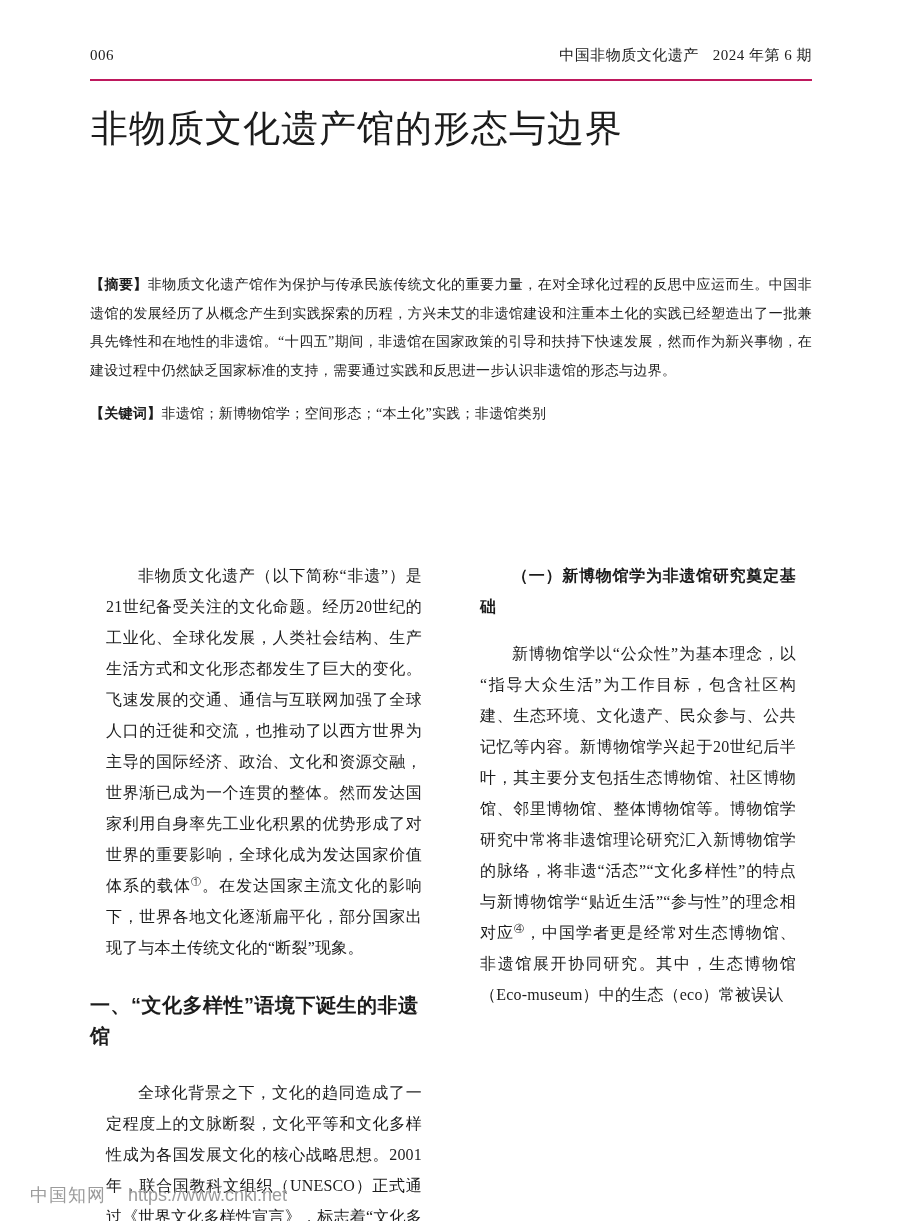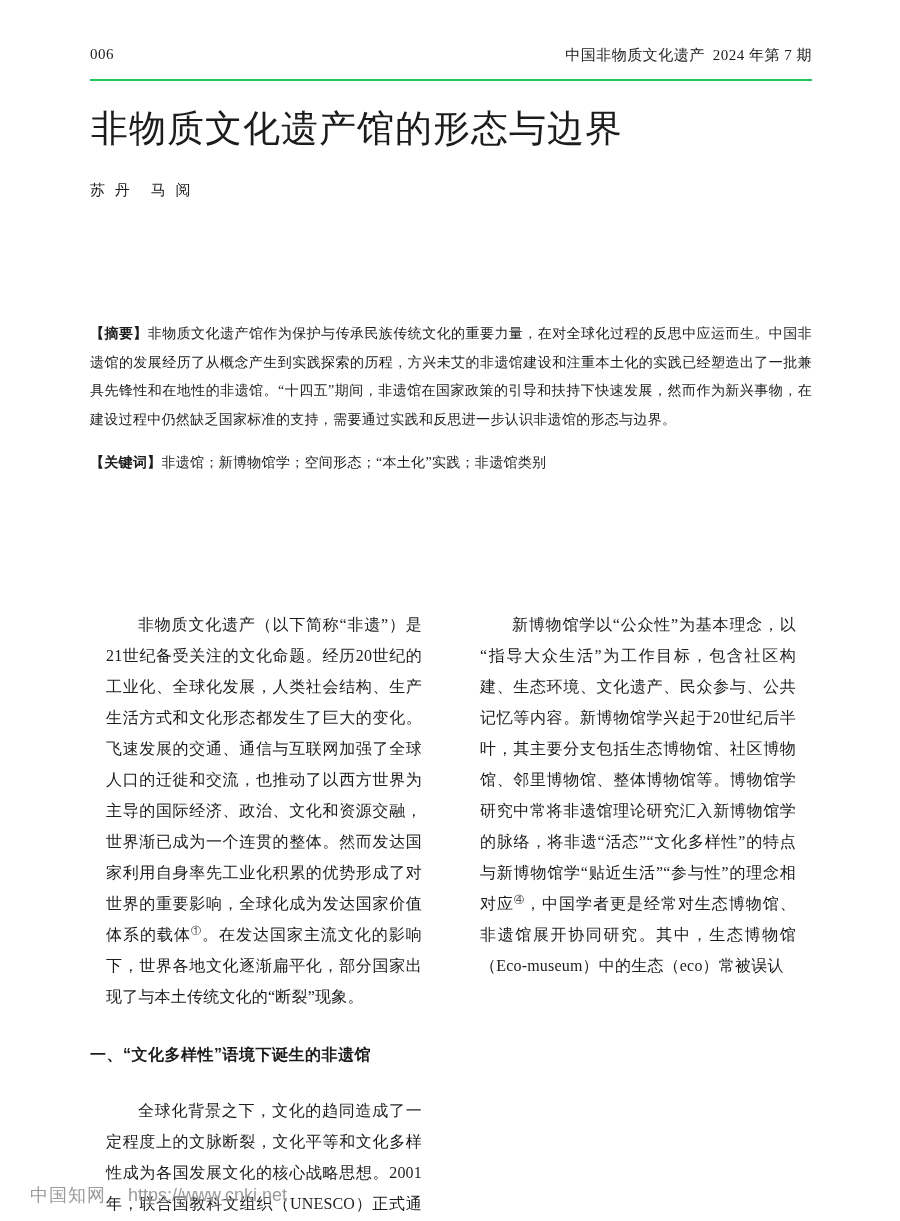--- a/index.html
+++ b/index.html
@@ -12,27 +12,27 @@
     overflow: hidden;
     box-sizing: border-box;
     padding: 46px 88px 0 90px;
     color: #1c1c1c;
     font-family: "Liberation Serif", "DejaVu Serif", serif;
   }
   
   .running-head {
     display: flex;
     justify-content: space-between;
-    align-items: flex-start;
+    align-items: center;
     font-size: 15px;
     letter-spacing: 0.5px;
     padding-bottom: 14px;
-    border-bottom: 2px solid #22c55e;
+    border-bottom: 2px solid #be185d;
   }
-  .running-head .journal { display: flex; gap: 8px; }
+  .running-head .journal { display: flex; gap: 14px; }
   
   .article-title {
     margin: 26px 0 0 1px;
     font-size: 37px;
     font-weight: normal;
     letter-spacing: 1px;
     line-height: 1.2;
   }
   .authors {
     margin-top: 30px;
@@ -66,21 +66,21 @@
     font-size: 16px;
     line-height: 31px;
     text-align: justify;
     letter-spacing: 0.2px;
   }
   .col p { margin: 16px; font-family: Liberation Serif, serif; }
   .para-indent { text-indent: 2em; }
   .section-heading {
     margin: 27px 0 25px 0;
     font-family: "Liberation Sans", "DejaVu Sans", sans-serif;
-    font-size: 16px;
+    font-size: 20px;
     font-weight: bold;
     letter-spacing: 0.5px;
     text-align: left;
   }
   .sub-heading {
     font-weight: bold;
     text-indent: 2em;
     margin: 0;
   }
   .sup {
@@ -103,43 +103,43 @@
 </style>
 </head>
 <body>
 
 <div class="page">
 
   <div class="running-head">
     <span>006</span>
     <span class="journal">
       <span>中国非物质文化遗产</span>
-      <span>2024 年第 7 期</span>
+      <span>2024 年第 6 期</span>
     </span>
   </div>
 
   <h1 class="article-title">非物质文化遗产馆的形态与边界</h1>
 
-  <div class="authors">苏 丹　马 阅</div>
 
   <div class="abstract-block">
     <span class="label">【摘要】</span><span>非物质文化遗产馆作为保护与传承民族传统文化的重要力量，在对全球化过程的反思中应运而生。中国非遗馆的发展经历了从概念产生到实践探索的历程，方兴未艾的非遗馆建设和注重本土化的实践已经塑造出了一批兼具先锋性和在地性的非遗馆。“十四五”期间，非遗馆在国家政策的引导和扶持下快速发展，然而作为新兴事物，在建设过程中仍然缺乏国家标准的支持，需要通过实践和反思进一步认识非遗馆的形态与边界。</span>
   </div>
 
   <div class="keywords-block">
     <span class="label">【关键词】</span><span>非遗馆；新博物馆学；空间形态；“本土化”实践；非遗馆类别</span>
   </div>
 
   <div class="body-columns">
     <div class="col">
       <p class="para-indent"><span>非物质文化遗产（以下简称“非遗”）是21世纪备受关注的文化命题。经历20世纪的工业化、全球化发展，人类社会结构、生产生活方式和文化形态都发生了巨大的变化。飞速发展的交通、通信与互联网加强了全球人口的迁徙和交流，也推动了以西方世界为主导的国际经济、政治、文化和资源交融，世界渐已成为一个连贯的整体。然而发达国家利用自身率先工业化积累的优势形成了对世界的重要影响，全球化成为发达国家价值体系的载体</span><span class="sup">①</span><span>。在发达国家主流文化的影响下，世界各地文化逐渐扁平化，部分国家出现了与本土传统文化的“断裂”现象。</span></p>
       <h2 class="section-heading">一、“文化多样性”语境下诞生的非遗馆</h2>
       <p class="para-indent"><span>全球化背景之下，文化的趋同造成了一定程度上的文脉断裂，文化平等和文化多样性成为各国发展文化的核心战略思想。2001年，联合国教科文组织（UNESCO）正式通过《世界文化多样性宣言》，标志着“文化多样性”成为新的世界文化价值观</span><span class="sup">②</span><span>。伴随世界各国对于自身文化传统的关注升温，2003</span></p>
     </div>
     <div class="col">
+      <p class="sub-heading">（一）新博物馆学为非遗馆研究奠定基础</p>
       <p class="para-indent"><span>新博物馆学以“公众性”为基本理念，以“指导大众生活”为工作目标，包含社区构建、生态环境、文化遗产、民众参与、公共记忆等内容。新博物馆学兴起于20世纪后半叶，其主要分支包括生态博物馆、社区博物馆、邻里博物馆、整体博物馆等。博物馆学研究中常将非遗馆理论研究汇入新博物馆学的脉络，将非遗“活态”“文化多样性”的特点与新博物馆学“贴近生活”“参与性”的理念相对应</span><span class="sup">④</span><span>，中国学者更是经常对生态博物馆、非遗馆展开协同研究。其中，生态博物馆（Eco-museum）中的生态（eco）常被误认</span></p>
     </div>
   </div>
 
   <div class="watermark">
     <span class="site">中国知网</span>
     <span class="url">https://www.cnki.net</span>
   </div>
 
 </div>

